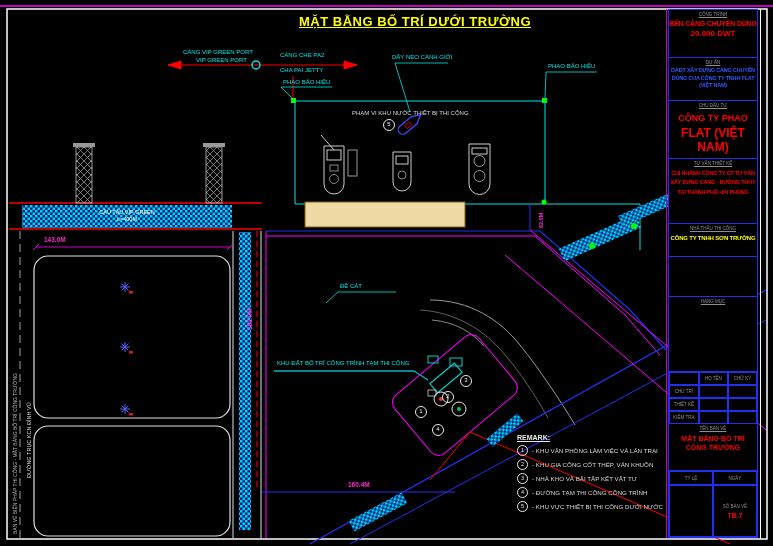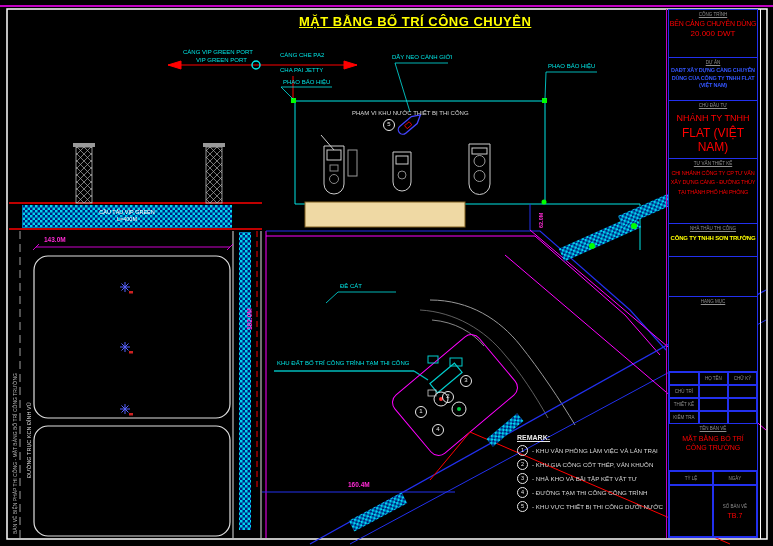--- a/index.html
+++ b/index.html
@@ -22,21 +22,21 @@
   .lg-circ{flex:0 0 auto;width:9px;height:9px;border:1px solid #e8e8e8;border-radius:50%;
            color:#e8e8e8;font-size:5.5px;text-align:center;line-height:8px;margin-right:4px;}
   .lg-txt{color:#d8d8d8;font-size:6.2px;white-space:nowrap;}
   
   #tb{position:absolute;left:668px;top:9px;width:90px;height:529px;z-index:3;background:#000;
       border:1px solid #2230ee;box-sizing:border-box;}
   #tb-edge{position:absolute;left:666px;top:9px;width:1px;height:529px;background:#c000c0;z-index:3;}
   .tb-sec{position:absolute;left:0;width:100%;border-bottom:1px solid #2230ee;box-sizing:border-box;
           text-align:center;overflow:hidden;}
   .tb-h{color:#8f8f8f;font-size:4.5px;text-decoration:underline;margin-top:2px;}
-  .tb-red{color:#ff0000;font-weight:normal;}
+  .tb-red{color:#ff0000;font-weight:bold;}
   .tb-blue{color:#3355ff;font-weight:bold;}
   .tb-yel{color:#ffff00;font-weight:bold;}
   .tb-grid{display:grid;width:100%;height:100%;box-sizing:border-box;}
   .tb-cell{border:0.5px solid #2230ee;color:#8f8f8f;font-size:4.5px;display:flex;
            align-items:center;justify-content:center;overflow:hidden;}
   .frame-right{position:absolute;left:760px;top:9px;width:1px;height:530px;background:#fff;z-index:3;}
 </style>
 </head>
 <body>
 
@@ -206,21 +206,21 @@
     <circle cx="592" cy="246" r="3" fill="#00ff00"></circle>
     <circle cx="634" cy="226" r="3" fill="#00ff00"></circle>
 
     <g stroke="#ff00ff" stroke-width="0.8">
       <line x1="36" y1="247" x2="230" y2="247"></line>
       <line x1="33" y1="250" x2="39" y2="244"></line>
       <line x1="227" y1="250" x2="233" y2="244"></line>
     </g>
   </svg>
 
-  <div class="lbl ttl" style="left:299px;top:15px;">MẶT BẰNG BỐ TRÍ CÔNG CHUYÊN</div>
+  <div class="lbl ttl" style="left:299px;top:15px;">MẶT BẰNG BỐ TRÍ DƯỚI TRƯỜNG</div>
 
   <div class="lbl cy" style="left:183px;top:49px;">CẢNG VIP GREEN PORT</div>
   <div class="lbl cy" style="left:196px;top:57px;">VIP GREEN PORT</div>
   <div class="lbl cy" style="left:280px;top:52px;">CẢNG CHE PA2</div>
   <div class="lbl cy" style="left:280px;top:67px;">CHA PAI JETTY</div>
   <div class="lbl cy" style="left:283px;top:79px;">PHAO BÁO HIỆU</div>
   <div class="lbl cy" style="left:548px;top:63px;">PHAO BÁO HIỆU</div>
   <div class="lbl cy" style="left:392px;top:54px;">DÂY NEO CẢNH GIỚI</div>
 
   <div class="lbl wh" style="left:352px;top:110px;">PHẠM VI KHU NƯỚC THIẾT BỊ THI CÔNG</div>
@@ -280,21 +280,21 @@
       <div class="tb-red" style="font-size:8px;margin-top:2px;">20.000 DWT</div>
     </div>
 
     <div class="tb-sec" style="top:48px;height:43px;">
       <div class="tb-h">DỰ ÁN</div>
       <div class="tb-blue" style="font-size:5.5px;margin:2px 1px 0;white-space:normal;line-height:1.4;letter-spacing:-0.2px;">DAĐT XÂY DỰNG CẢNG CHUYÊN DÙNG CỦA CÔNG TY TNHH FLAT (VIỆT NAM)</div>
     </div>
 
     <div class="tb-sec" style="top:91px;height:58px;">
       <div class="tb-h">CHỦ ĐẦU TƯ</div>
-      <div class="tb-red" style="font-size:9px;margin-top:5px;">NHÁNH TY TNHH</div>
+      <div class="tb-red" style="font-size:9px;margin-top:5px;">CÔNG TY PHAO</div>
       <div class="tb-red" style="font-size:12px;margin-top:3px;">FLAT (VIỆT NAM)</div>
     </div>
 
     <div class="tb-sec" style="top:149px;height:65px;">
       <div class="tb-h">TƯ VẤN THIẾT KẾ</div>
       <div class="tb-red" style="font-size:5.5px;margin:3px 1px 0;white-space:normal;line-height:1.7;letter-spacing:-0.2px;">CHI NHÁNH CÔNG TY CP TƯ VẤN XÂY DỰNG CẢNG - ĐƯỜNG THỦY TẠI THÀNH PHỐ HẢI PHÒNG</div>
     </div>
 
     <div class="tb-sec" style="top:214px;height:33px;">
       <div class="tb-h">NHÀ THẦU THI CÔNG</div>

